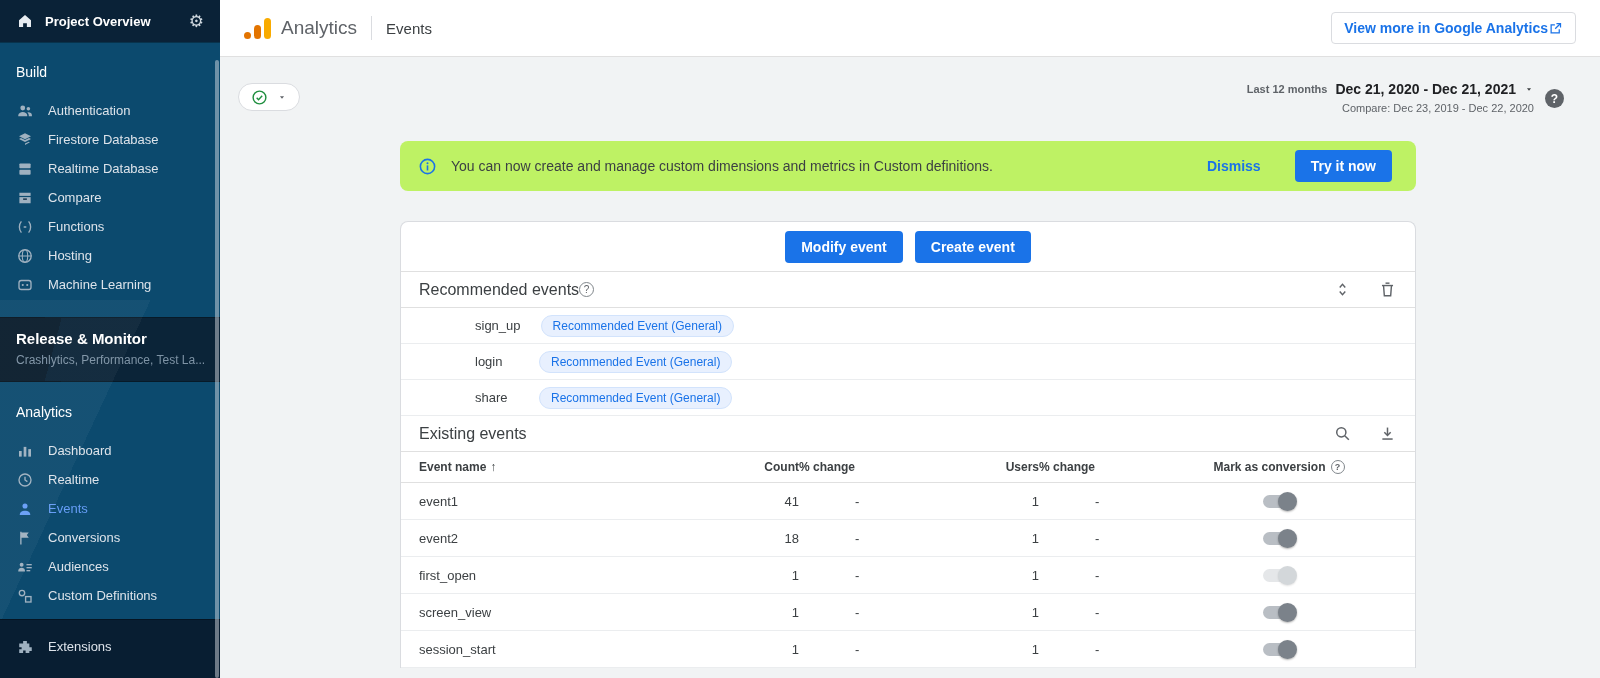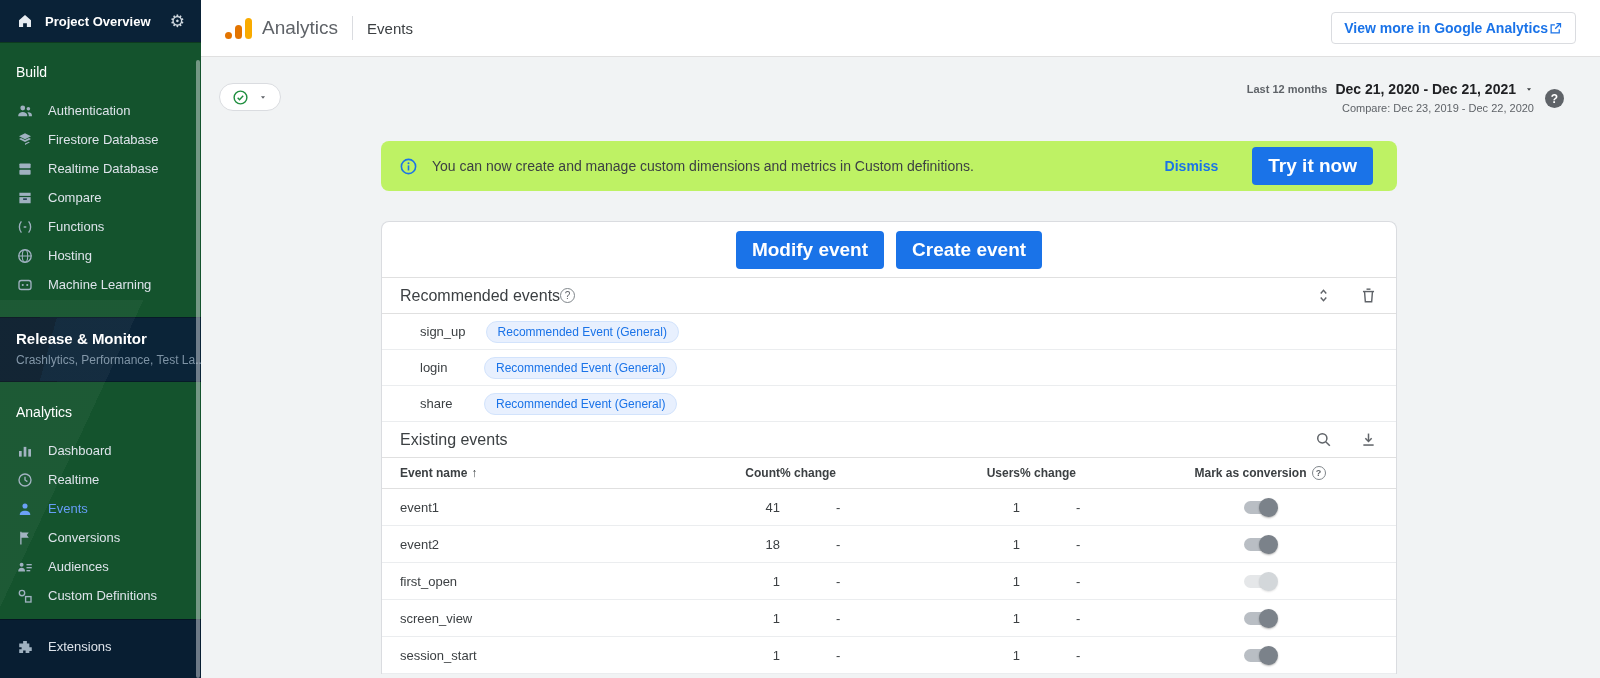--- a/index.html
+++ b/index.html
@@ -1,21 +1,21 @@
 <!DOCTYPE html>
 <html><head>
 <meta charset="utf-8">
 <style>
   * { margin:0; padding:0; box-sizing:border-box; }
   html,body { width:1600px; height:678px; overflow:hidden; }
   body { font-family:"Liberation Sans","DejaVu Sans",sans-serif; background:#f1f3f4; color:#3c4043; }
   .app { display:flex; width:1600px; height:678px; }
 
   
-  .sidebar { position:relative; width:201px; flex:none; background:#14532d; color:#dde3ea; display:flex; flex-direction:column; overflow:hidden; }
+  .sidebar { position:relative; width:220px; flex:none; background:#0c4a6e; color:#dde3ea; display:flex; flex-direction:column; overflow:hidden; }
   .sidebar::after { content:""; position:absolute; left:0; top:300px; width:100%; height:378px;
     background:linear-gradient(115deg, rgba(255,255,255,.04) 0 38%, transparent 38%); pointer-events:none; }
   .sb-scrollbar { position:absolute; top:60px; bottom:0; right:1px; width:4px; background:rgba(233,236,239,.45); border-radius:2px; z-index:3; }
   .sb-header { height:42px; flex:none; background:#0a2237; display:flex; align-items:center; gap:11px; padding:0 16px; box-shadow:0 1px 0 rgba(0,0,0,.3); z-index:2; }
   .sb-header .ic { color:#e8edf2; }
   .sb-header .title { font-size:13px; font-weight:700; color:#fff; flex:1; }
   .gear { color:#cfd8df; font-size:17px; line-height:1; cursor:pointer; }
   .sec-label { font-size:14px; font-weight:500; color:#fff; padding:22px 16px 16px; }
   .sb-item { height:29px; display:flex; align-items:center; gap:14px; padding:0 16px; font-size:13px; color:#dde3ea; cursor:pointer; white-space:nowrap; }
   .sb-item .ic { color:#9fb1c0; }
@@ -49,34 +49,34 @@
   .dr-top { display:flex; align-items:center; justify-content:flex-end; gap:8px; cursor:pointer; }
   .dr-preset { font-size:11px; font-weight:700; color:#5f6368; }
   .dr-range { font-size:14px; font-weight:700; color:#202124; }
   .dr-compare { font-size:11px; color:#5f6368; margin-top:5px; }
   .help-btn { position:absolute; right:36px; top:32px; width:19px; height:19px; border-radius:50%; background:#5f6368; color:#fff; font-size:12px; font-weight:700; display:flex; align-items:center; justify-content:center; cursor:pointer; }
 
   .banner { margin:58px 0 0 180px; width:1016px; height:50px; background:#bef264; border-radius:8px; display:flex; align-items:center; gap:14px; padding:0 8px 0 18px; }
   .banner .ic { width:19px; height:19px; }
   .banner .msg { flex:1; font-size:14px; color:#3c4043; }
   .dismiss { color:#1a73e8; font-size:14px; font-weight:700; padding:8px 10px; cursor:pointer; background:none; border:none; font-family:inherit; }
-  .btn-blue { background:#1a73e8; color:#fff; border:none; border-radius:4px; padding:8px 16px; font-size:19px; font-weight:700; font-family:inherit; cursor:pointer; }
+  .btn-blue { background:#1a73e8; color:#fff; border:none; border-radius:4px; padding:8px 16px; font-size:14px; font-weight:700; font-family:inherit; cursor:pointer; }
   .banner .btn-blue { margin-right:16px; margin-left:10px; }
 
   .card { margin:30px 0 0 180px; width:1016px; background:#fff; border:1px solid #dadce0; border-bottom:none; border-radius:8px 8px 0 0; }
   .card-actions { display:flex; justify-content:center; gap:12px; padding:9px 16px 8px; border-bottom:1px solid #e0e0e0; }
   .sec-header { display:flex; align-items:center; height:36px; padding:0 18px; border-bottom:1px solid #e0e0e0; }
   .sec-title { font-size:16px; color:#3c4043; margin-right:0;text-align:right; }
   .qmark { width:15px; height:15px; border:1px solid #80868b; border-radius:50%; color:#5f6368; font-size:10px; display:inline-flex; align-items:center; justify-content:center; flex:none; cursor:pointer; }
   .qmark.small { width:14px; height:14px; font-size:9px; }
   .sec-icons { margin-left:auto; display:flex; align-items:center; gap:26px; color:#5f6368; }
   .sec-icons .ic { width:19px; height:19px; cursor:pointer; }
 
   .rec-row { height:36px; display:flex; align-items:center; gap:20px; padding-left:38px; border-bottom:1px solid #ebedef; font-size:13px; }
-  .rec-name { min-width:44px; }
+  .rec-name { min-width:44px;margin-left:36px; }
   .chip { background:#e8f0fe; border:1px solid #d2e3fc; color:#1a73e8; font-size:12px; border-radius:13px; padding:3px 11px; cursor:pointer; }
 
   .tbl-header, .tbl-row { display:grid; grid-template-columns:1fr 80px 120px 120px 120px 240px; align-items:center; padding:0 16px 0 18px; }
   .tbl-header { height:31px; border-bottom:1px solid #e0e0e0; font-size:12px; font-weight:700; color:#3c4043; }
   .tbl-row { height:37px; border-bottom:1px solid #ebedef; font-size:13px; color:#3c4043; }
   .col-num { text-align:right; }
   .col-dash { text-align:left; padding-left:56px; }
   .col-conv { display:flex; justify-content:center; align-items:center; gap:5px; }
   .ev-name-h { display:flex; align-items:center; gap:4px; }
   .arrow-up { font-size:12px; color:#3c4043; }

